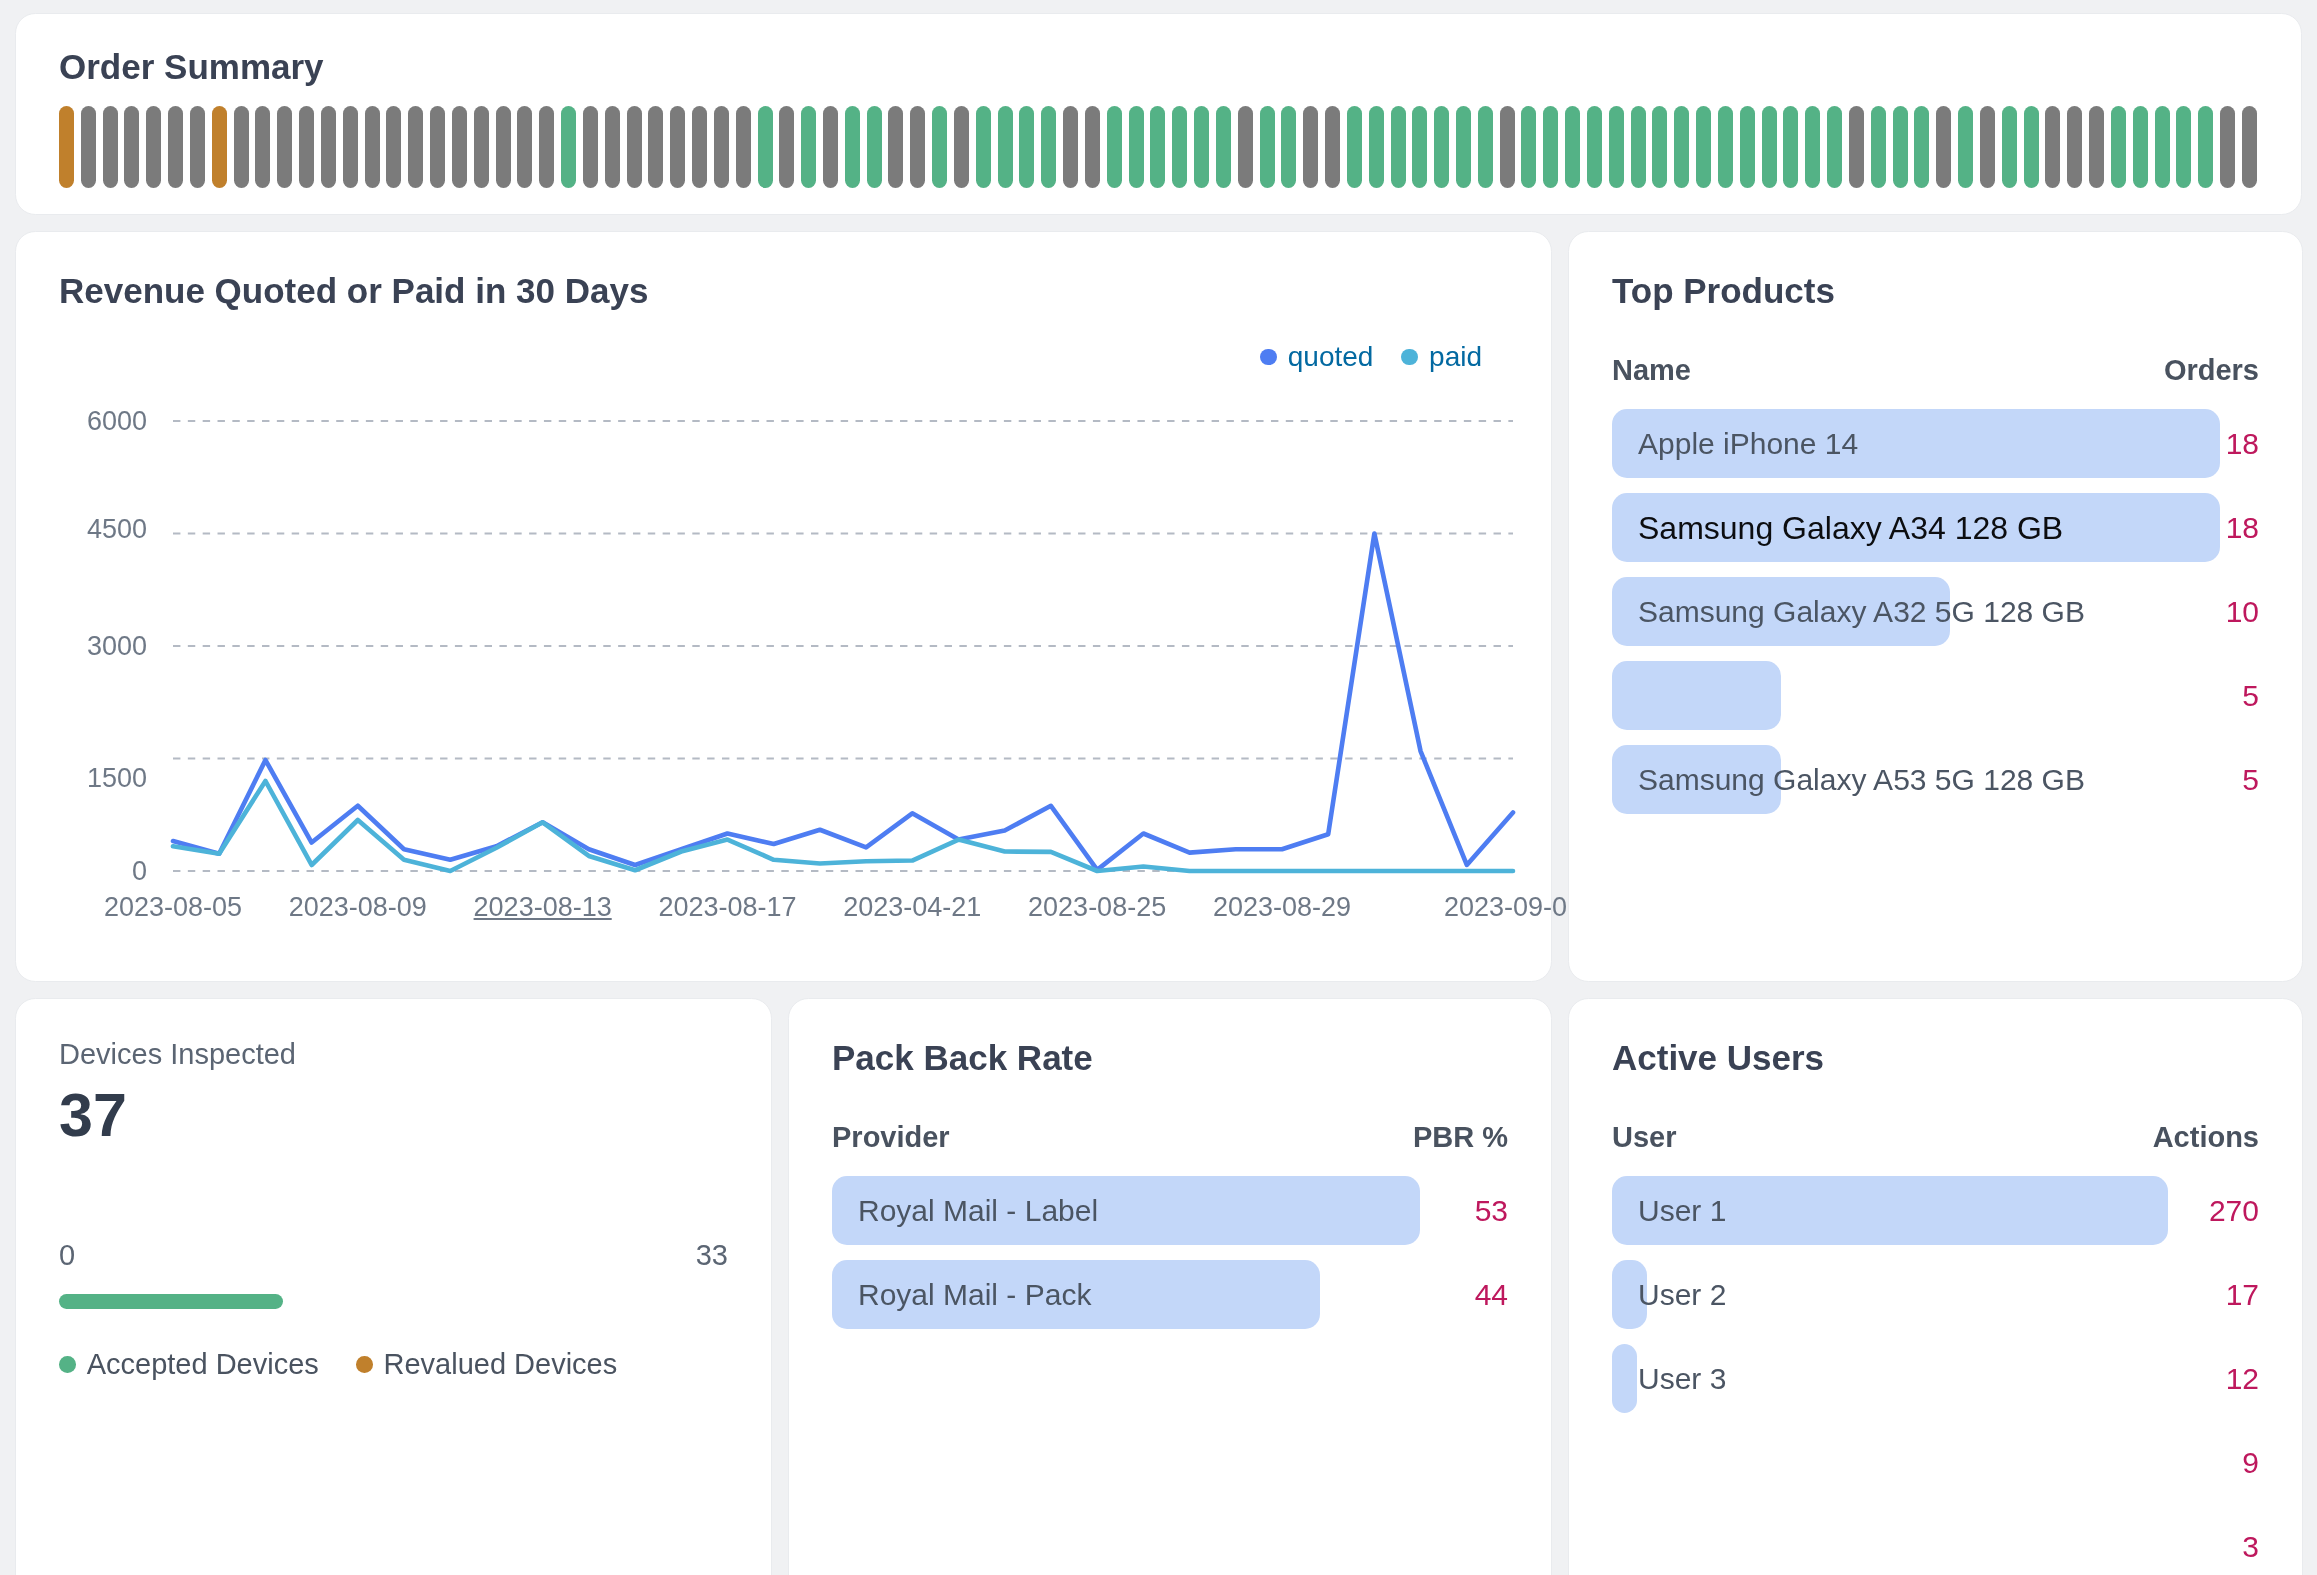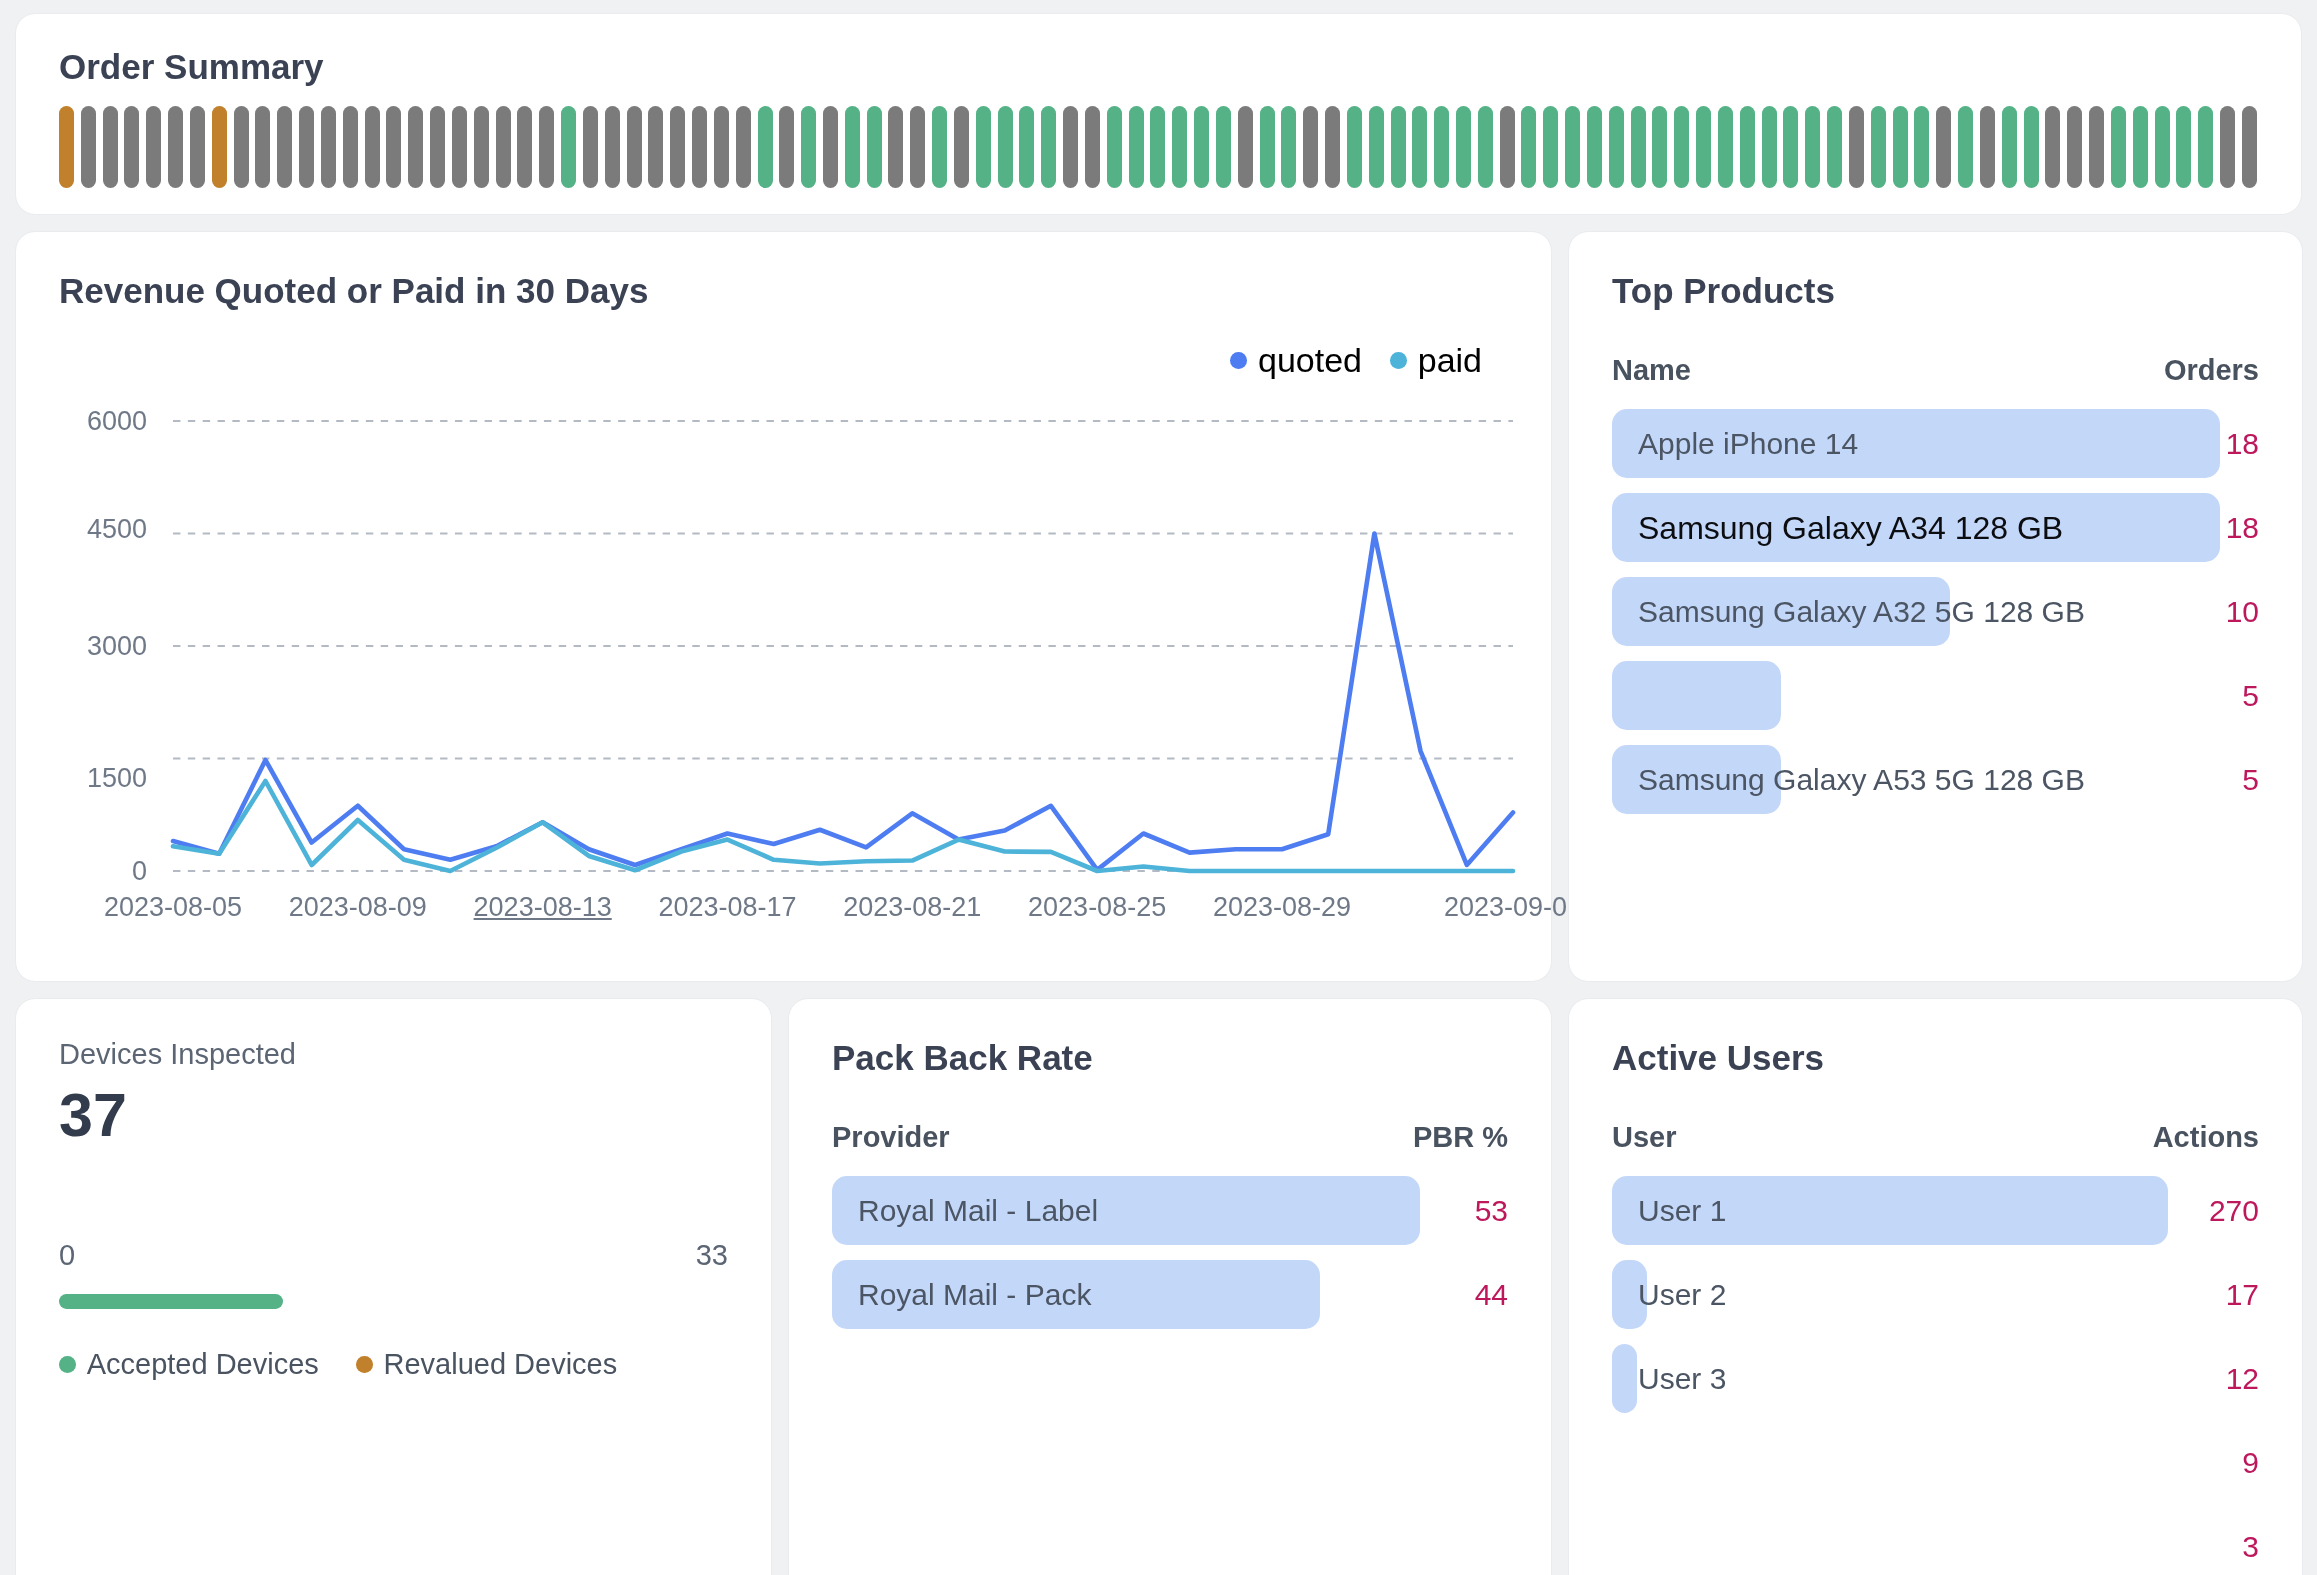--- a/index.html
+++ b/index.html
@@ -18,21 +18,21 @@
 
   
   #card-orders { left:15px; top:13px; width:2287px; height:202px; padding:33px 43px 28px 43px; }
   #order-bars { display:flex; justify-content:space-between; margin-top:18.6px; }
   .osbar { width:15px; height:82px; border-radius:8.3px; flex:0 0 auto; }
 
   
   #card-revenue { left:15px; top:231px; width:1537px; height:751px; }
   #revenue-title { position:absolute; left:43px; top:39px; }
   #rev-legend { position:absolute; top:109px; right:69px; display:flex; gap:28px; }
-  .legend-item { display:flex; align-items:center; gap:11px; font-size:34px; color:#000000; }
+  .legend-item { display:flex; align-items:center; gap:11px; font-size:28px; color:#0369a1; }
   .legend-dot { width:16.7px; height:16.7px; border-radius:50%; }
   #rev-ylabels { position:absolute; left:33px; top:189px; width:98px; height:450px; }
   #rev-ylabels div { position:absolute; right:0; transform:translateY(-50%); font-size:27px; color:#6e7886; }
   #rev-plot { position:absolute; left:157px; top:189px; width:1340px; height:450px; overflow:visible; }
   #rev-xlabels { position:absolute; left:157px; top:660px; width:1340px; height:37px; }
   #rev-xlabels span { position:absolute; transform:translateX(-50%); white-space:nowrap; font-size:27px; color:#6e7886; }
 
   
   .tbl-head { display:flex; justify-content:space-between; margin-top:43px; font-size:29px; font-weight:700; color:#49525f; }
   .tbl-rows { margin-top:22px; }
@@ -192,21 +192,21 @@
       <line x1="0" x2="1445" y1="121.25" y2="121.25" stroke="#b4bac4" stroke-width="2" stroke-dasharray="8 8"></line>
       <line x1="0" x2="1445" y1="0" y2="0" stroke="#b4bac4" stroke-width="2" stroke-dasharray="8 8"></line>
       <polyline points="0.0,452.7 49.8,466.4 99.7,365.4 149.5,454.3 199.3,414.7 249.1,461.6 299.0,472.9 348.8,458.3 398.6,432.5 448.4,461.6 498.3,478.5 548.1,461.6 597.9,444.6 647.8,455.9 697.6,440.5 747.4,459.5 797.2,422.8 847.1,451.1 896.9,441.4 946.7,414.7 996.6,483.8 1046.4,444.6 1096.2,465.2 1146.0,461.6 1195.9,461.6 1245.7,445.4 1295.5,121.3 1345.3,355.7 1395.2,478.5 1445.0,421.9" fill="none" stroke="#4e7df2" stroke-width="5" stroke-linejoin="round" stroke-linecap="round"></polyline>
       <polyline points="0.0,458.3 49.8,466.4 99.7,388.0 149.5,478.5 199.3,430.0 249.1,472.9 299.0,485.0 348.8,459.9 398.6,432.5 448.4,468.8 498.3,484.2 548.1,464.0 597.9,451.1 647.8,472.9 697.6,476.9 747.4,474.5 797.2,473.7 847.1,451.1 896.9,464.0 946.7,464.4 996.6,485.0 1046.4,480.1 1096.2,485.0 1146.0,485.0 1195.9,485.0 1245.7,485.0 1295.5,485.0 1345.3,485.0 1395.2,485.0 1445.0,485.0" fill="none" stroke="#4db3d9" stroke-width="5" stroke-linejoin="round" stroke-linecap="round"></polyline>
     </svg>
   <div id="rev-xlabels">
       <span style="left: 0%;">2023-08-05</span>
       <span style="left: 13.7931%;">2023-08-09</span>
       <span style="left: 27.5862%; text-decoration: underline;">2023-08-13</span>
       <span style="left: 41.3793%;">2023-08-17</span>
-      <span style="left: 55.1724%;">2023-08-21</span>
+      <span style="left: 55.1724%;">2023-04-21</span>
       <span style="left: 68.9655%;">2023-08-25</span>
       <span style="left: 82.7586%;">2023-08-29</span>
       <span style="left: 100%;">2023-09-03</span>
     </div>
 </section>
 
 <section class="card" id="card-products">
   <h2 class="card-title">Top Products</h2>
   <div class="tbl-head">
     <span>Name</span>

